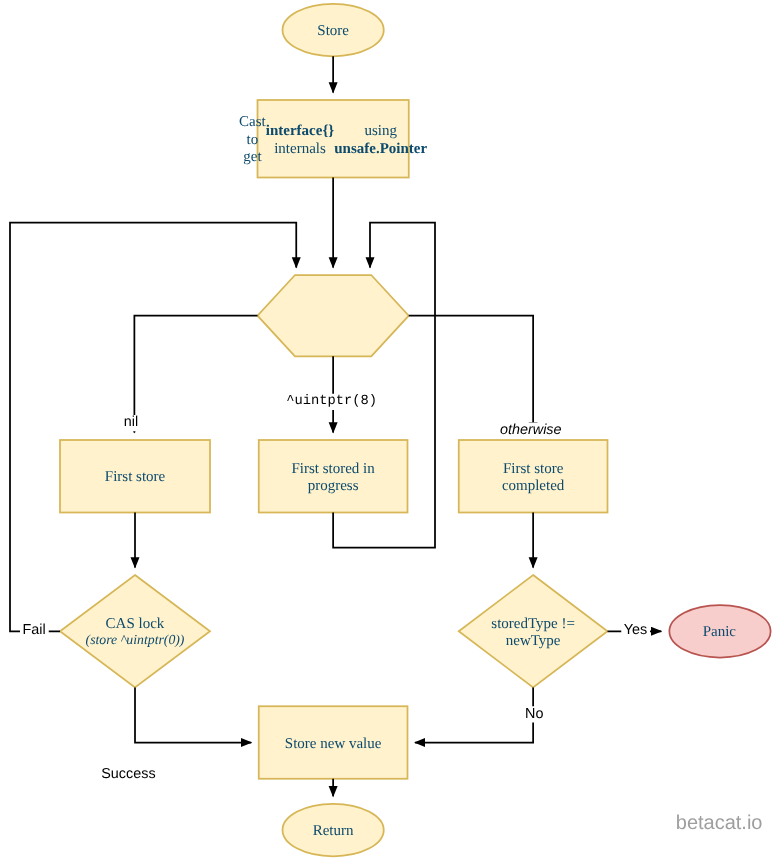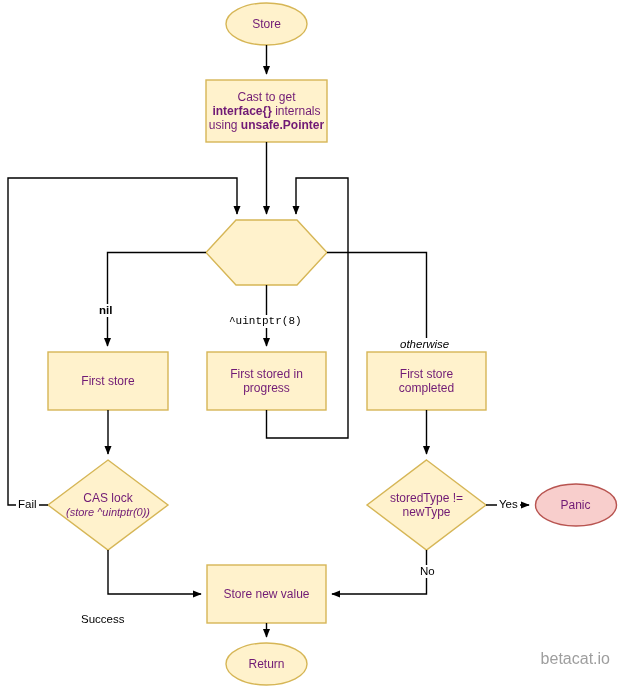--- a/index.html
+++ b/index.html
@@ -27,24 +27,24 @@
     width: 618px;
     height: 688px;
     display: block;
   }
   .node-label {
     position: absolute;
     display: flex;
     align-items: center;
     justify-content: center;
     text-align: center;
-    font-family: Liberation Sans, sans-serif;
+    font-family: Liberation Serif, serif;
     font-size: 12px;
     line-height: 14px;
-    color: #701a75;
+    color: #0c4a6e;
     pointer-events: none;
     white-space: pre-line;
   }
   .node-label .bold { font-weight: bold; }
   .edge-label {
     position: absolute;
     font-family: "Liberation Sans", sans-serif;
     font-size: 11.5px;
     line-height: 13px;
     color: #000000;
@@ -130,21 +130,21 @@
       <path d="M426.5,550 L426.5,594 L332,594" marker-end="url(#arrow)"></path>
 
       <path d="M486,505 L529,505" marker-end="url(#arrow)"></path>
 
       <path d="M266.5,623 L266.5,637" marker-end="url(#arrow)"></path>
     </g>
   </svg>
 
   <div class="node-label" style="left:226px; top:3px; width:81px; height:42px;">Store</div>
 
-  <div class="node-label" style="left:206px; top:80px; width:121px; height:62px; flex-direction:column;">
+  <div class="node-label" style="left:206px; top:80px; width:121px; height:62px; flex-direction:row;">
     <span>Cast to get</span>
     <span><b class="bold">interface{}</b><span> internals</span></span>
     <span><span>using </span><b class="bold">unsafe.Pointer</b></span>
   </div>
 
 
   <div class="node-label" style="left:48px; top:352px; width:120px; height:58px;">First store</div>
 
   <div class="node-label" style="left:207px; top:352px; width:119px; height:58px;">First stored in
 progress</div>
@@ -159,21 +159,21 @@
 
   <div class="node-label" style="left:367px; top:460px; width:119px; height:90px;">storedType !=
 newType</div>
 
   <div class="node-label" style="left:535px; top:484px; width:81px; height:42px;">Panic</div>
 
   <div class="node-label" style="left:207px; top:565px; width:119px; height:58px;">Store new value</div>
 
   <div class="node-label" style="left:226px; top:643px; width:81px; height:42px;">Return</div>
 
-  <div class="edge-label" style="left:97px; top:304px;font-weight:bold;">nil</div>
+  <div class="edge-label" style="left:97px; top:332px;">nil</div>
 
   <div class="edge-label mono" style="left:227px; top:315px;">^uintptr(8)</div>
 
   <div class="edge-label italic" style="left:398px; top:315px;">otherwise</div>
 
   <div class="edge-label" style="left:16px; top:498px;">Fail</div>
 
   <div class="edge-label" style="left:79px; top:565px;margin-top:48px;">Success</div>
 
   <div class="edge-label" style="left:497px; top:498px;">Yes</div>

